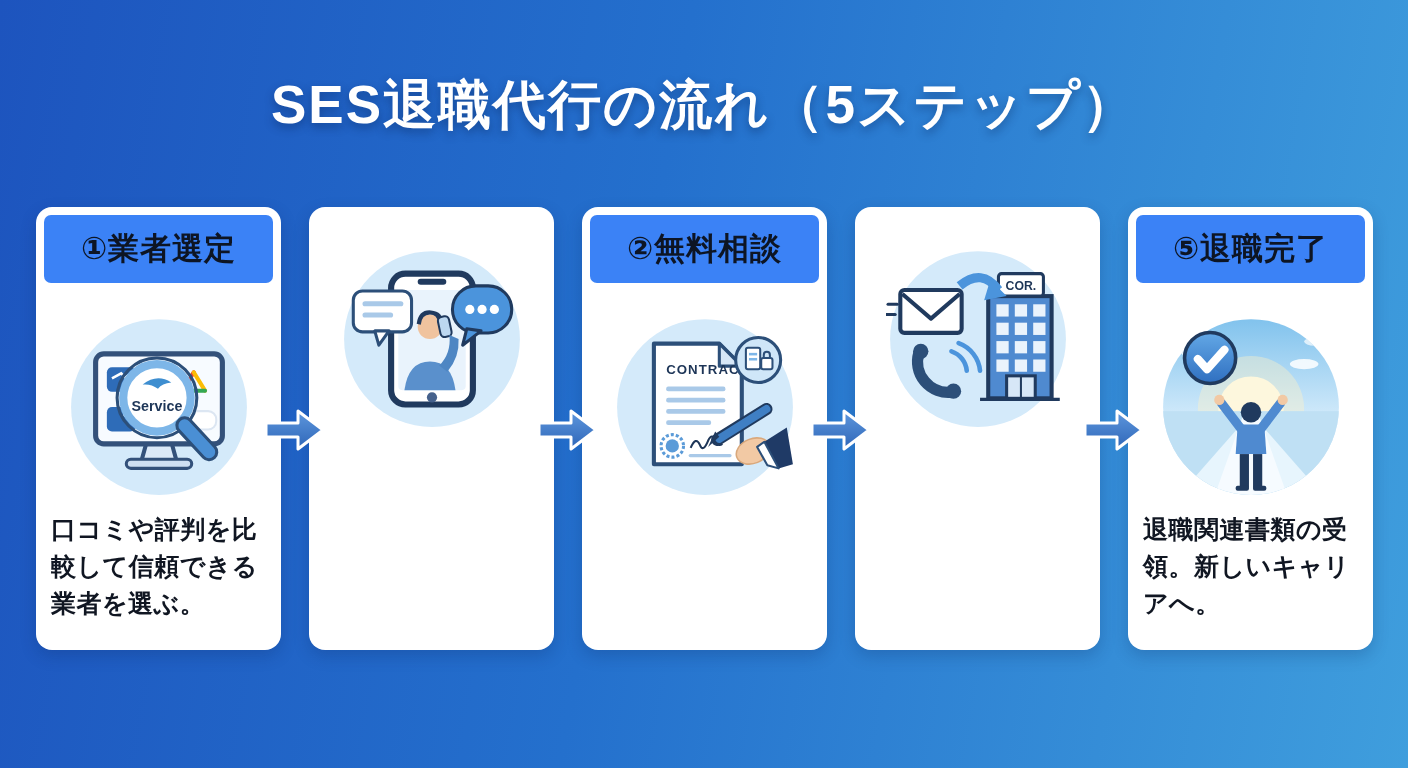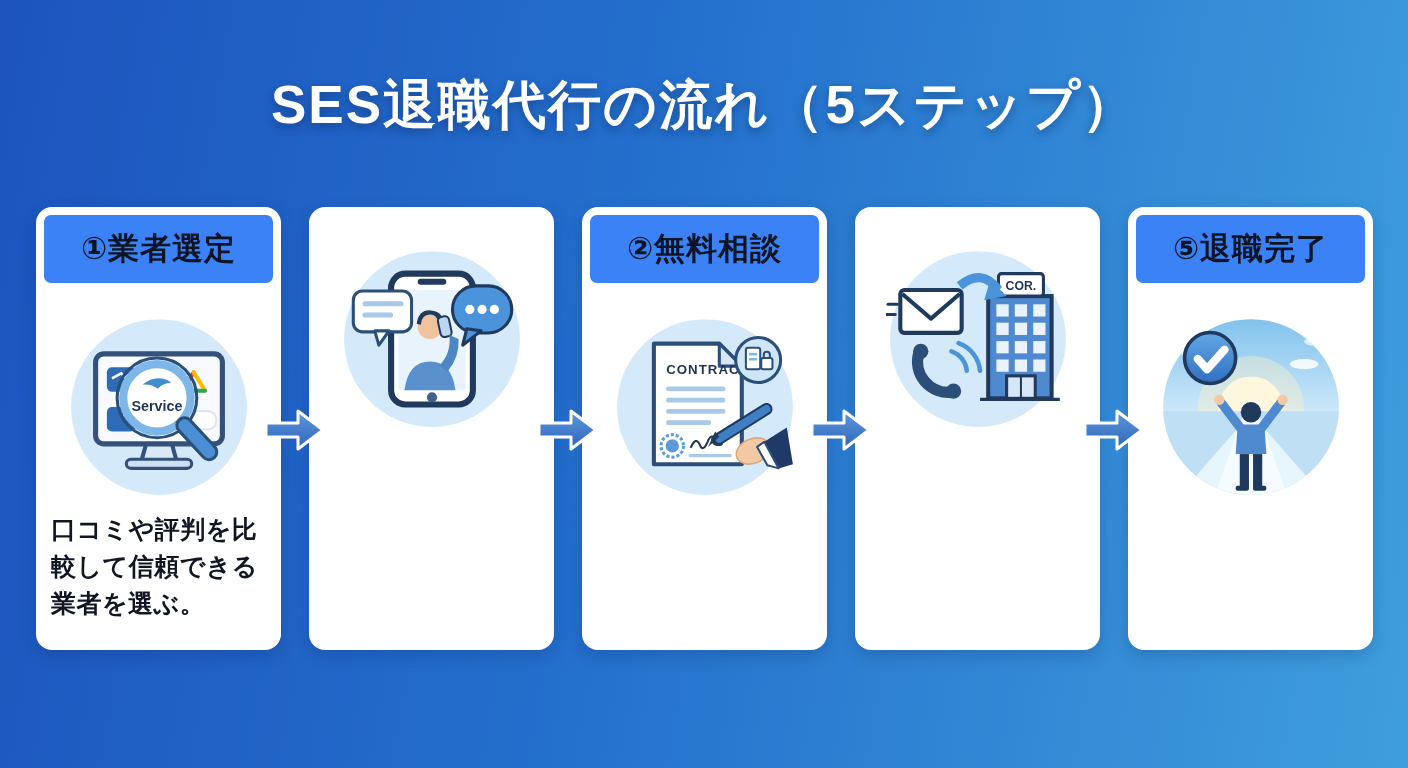--- a/index.html
+++ b/index.html
@@ -246,20 +246,23 @@
             <rect x="79" y="138" width="9" height="33" fill="#203a5e"></rect>
             <rect x="92" y="138" width="9" height="33" fill="#203a5e"></rect>
             <rect x="75" y="169" width="13" height="5" rx="2" fill="#203a5e"></rect>
             <rect x="92" y="169" width="13" height="5" rx="2" fill="#203a5e"></rect>
           </g>
 
           <circle cx="50" cy="44" r="25" fill="url(#c5badge)" stroke="#203a5e" stroke-width="3.5"></circle>
           <path d="M38 45 l9 10 l17 -19" stroke="#ffffff" stroke-width="8" fill="none" stroke-linecap="round" stroke-linejoin="round"></path>
         </svg>
       </div>
+      <div class="desc">退職関連書類の受
+領。新しいキャリ
+アへ。</div>
     </div>
 
     <div class="arrow">
       <svg viewBox="0 0 62 48">
         <defs>
             <linearGradient id="ag1" x1="0" y1="0" x2="0" y2="1">
               <stop offset="0" stop-color="#5e97dd"></stop>
               <stop offset="1" stop-color="#2e66b8"></stop>
             </linearGradient>
           </defs>

